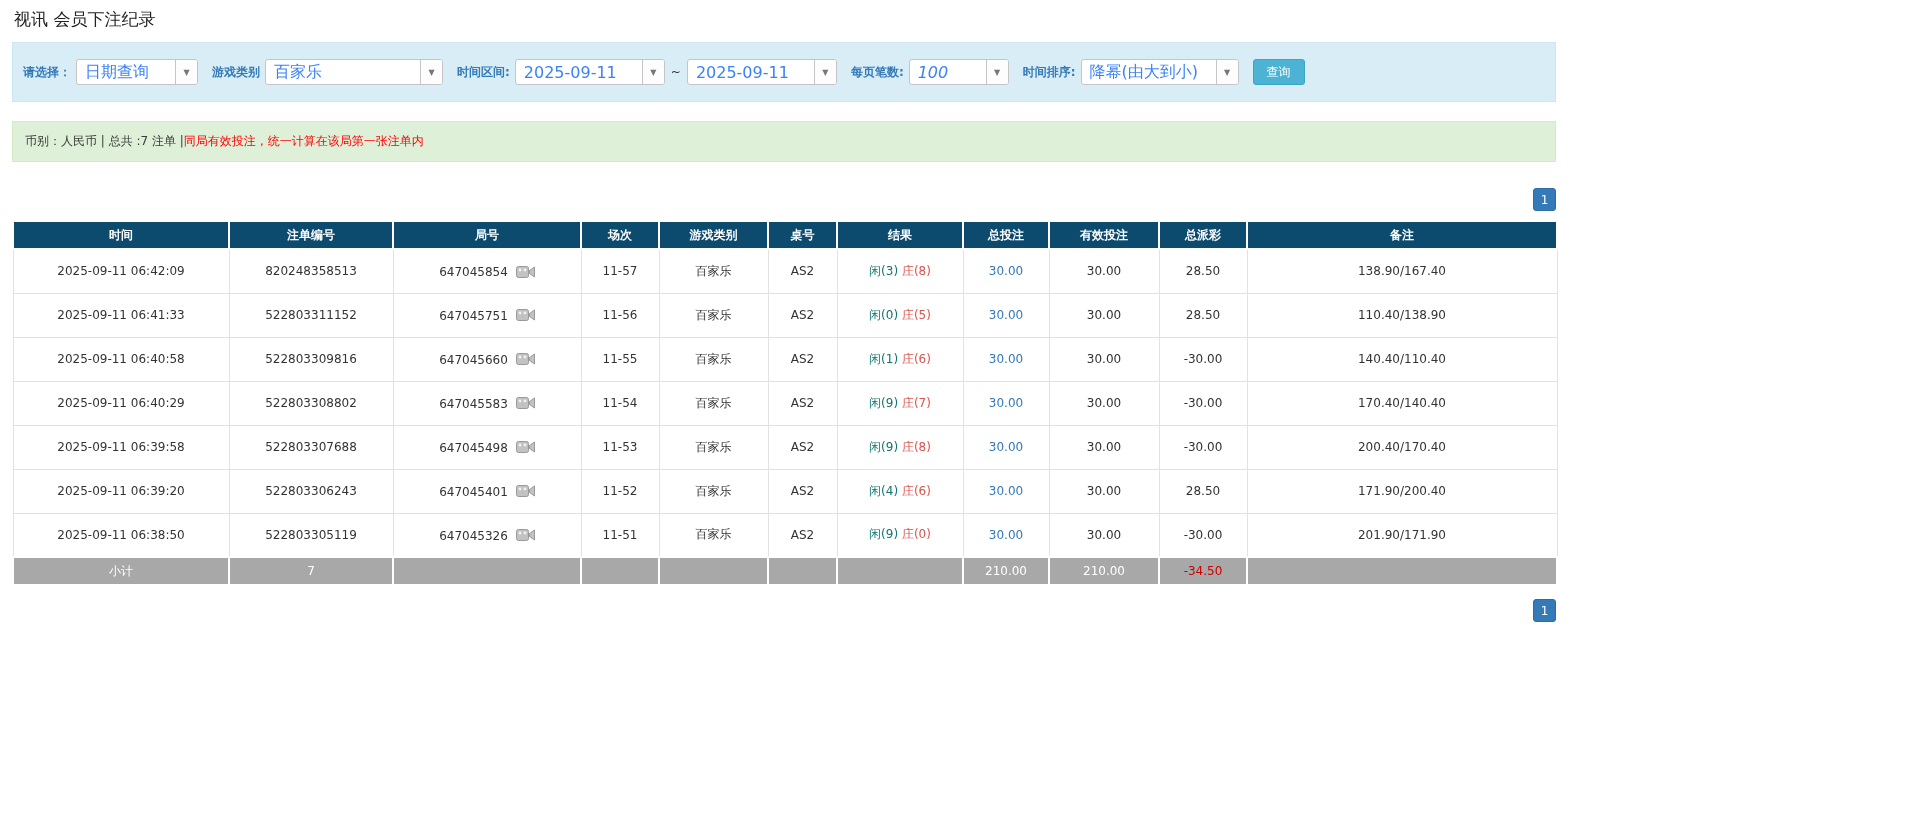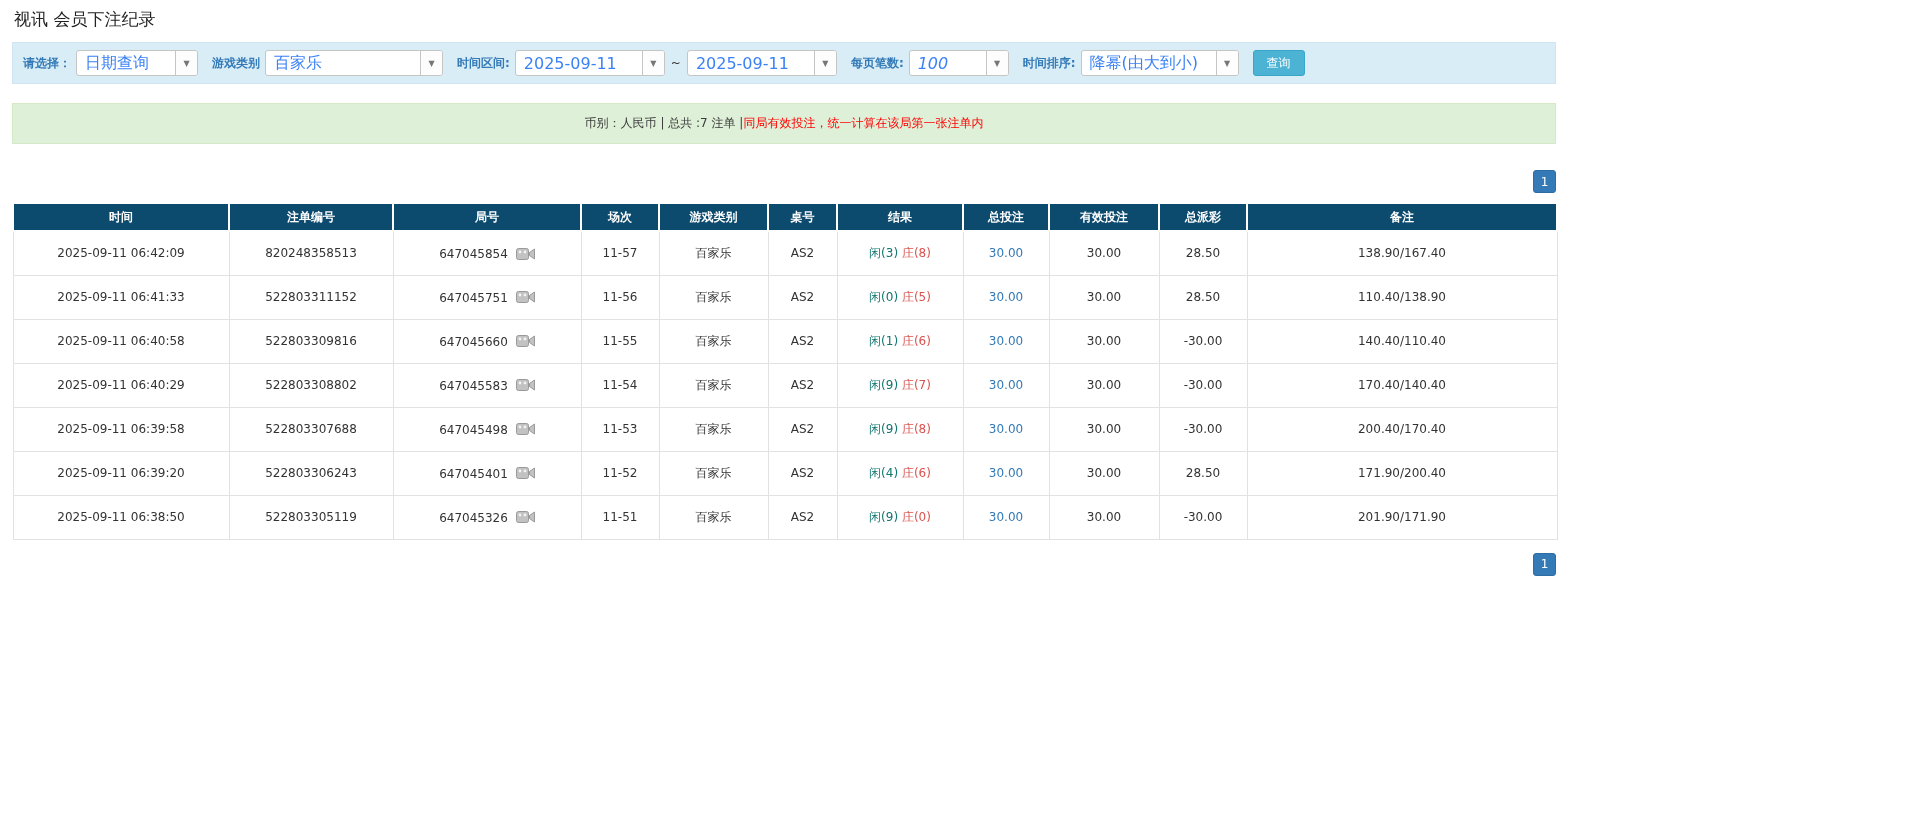--- a/index.html
+++ b/index.html
@@ -16,21 +16,21 @@
   .page-title {
     font-size: 17px;
     color: #222;
     padding: 8px 0 11px 2px;
   }
 
   
   .filter-bar {
     background: #d9edf7;
     border: 1px solid #cfe6f2;
-    padding: 7px 10px;
+    padding: 16px 10px;
     display: flex;
     align-items: flex-end;
     white-space: nowrap;
   }
   .fgroup { display: inline-flex; align-items: center; margin-right: 14px; }
   .flabel {
     color: #337ab7;
     font-weight: bold;
     margin-right: 5px;
     font-size: 12px;
@@ -84,21 +84,21 @@
   }
 
   
   .summary-bar {
     margin-top: 19px;
     background: #dff0d8;
     border: 1px solid #d6e9c6;
     padding: 11px 12px;
     display: flex;
     align-items: center;
-    justify-content: center;
+    justify-content: flex-start;
   }
   .summary-left { color: #3a3a3a; }
   .summary-right { color: #ff0000; }
 
   
   .pager { display: flex; justify-content: flex-end; }
   .pager-top { margin-top: 26px; margin-bottom: 9px; }
   .pager-bottom { margin-top: 13px; }
   .page-btn {
     min-width: 23px;
@@ -393,20 +393,33 @@
           <td>百家乐</td>
           <td>AS2</td>
           <td><span class="res-player">闲(9)</span> <span class="res-banker">庄(0)</span></td>
           <td><span class="bet-link">30.00</span></td>
           <td>30.00</td>
           <td class="neg">-30.00</td>
           <td>201.90/171.90</td>
         </tr>
       </tbody>
     <tfoot>
+        <tr>
+          <td>小计</td>
+          <td>7</td>
+          <td></td>
+          <td></td>
+          <td></td>
+          <td></td>
+          <td></td>
+          <td>210.00</td>
+          <td>210.00</td>
+          <td class="neg-strong">-34.50</td>
+          <td></td>
+        </tr>
       </tfoot>
   </table>
 
   <div class="pager pager-bottom">
     <span class="page-btn">1</span>
   </div>
 
 </div>
 
 </body></html>

